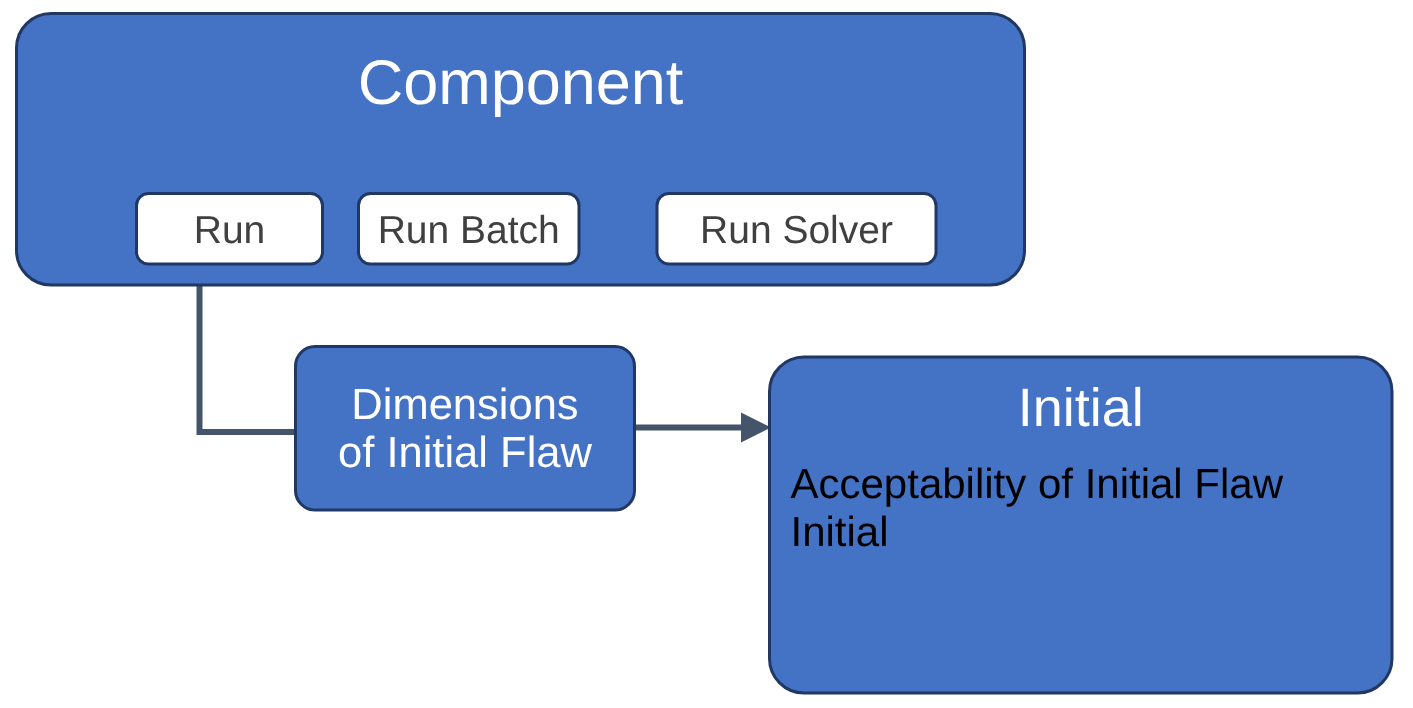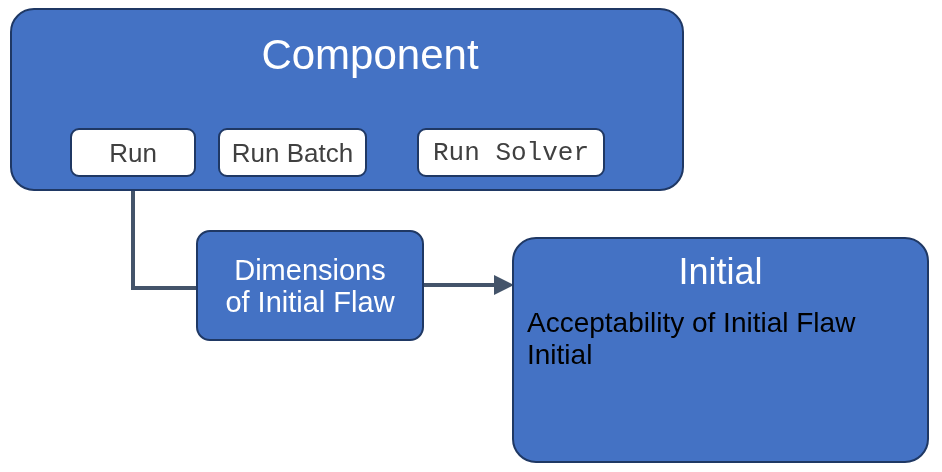--- a/index.html
+++ b/index.html
@@ -40,42 +40,42 @@
     position: absolute;
     left: 0;
     top: 20px;
     width: 100%;
     text-align: center;
     font-size: 42px;
     line-height: 50px;
     font-weight: 400;
     color: #FFFFFF;
     letter-spacing: 0px;
-    padding-left: 23px;
   }
 
   
   .action-button {
     position: absolute;
     box-sizing: border-box;
     top: 128px;
     height: 49px;
     background: #FFFFFF;
     border: 2.5px solid #1F3864;
     border-radius: 9px;
     color: #404040;
     font-size: 26px;
     line-height: 44px;
     text-align: center;
     white-space: nowrap;
     cursor: pointer;
+    margin-left: 20px;
   }
   #btn-run      { left: 70px;  width: 126px; }
   #btn-run-batch{ left: 218px; width: 149px; }
-  #btn-run-solver{left: 417px; width: 188px; font-family: Liberation Mono, monospace; }
+  #btn-run-solver{left: 417px; width: 188px; }
 
   
   #dimensions-box {
     left: 196px;
     top: 230px;
     width: 228px;
     height: 111px;
     border-radius: 14px;
     display: flex;
     align-items: center;

